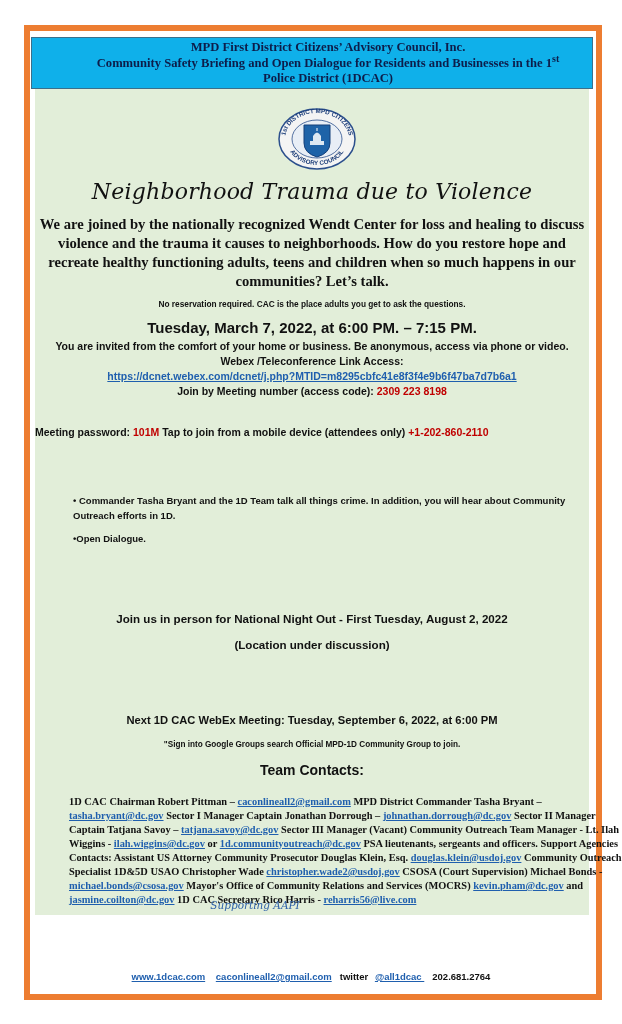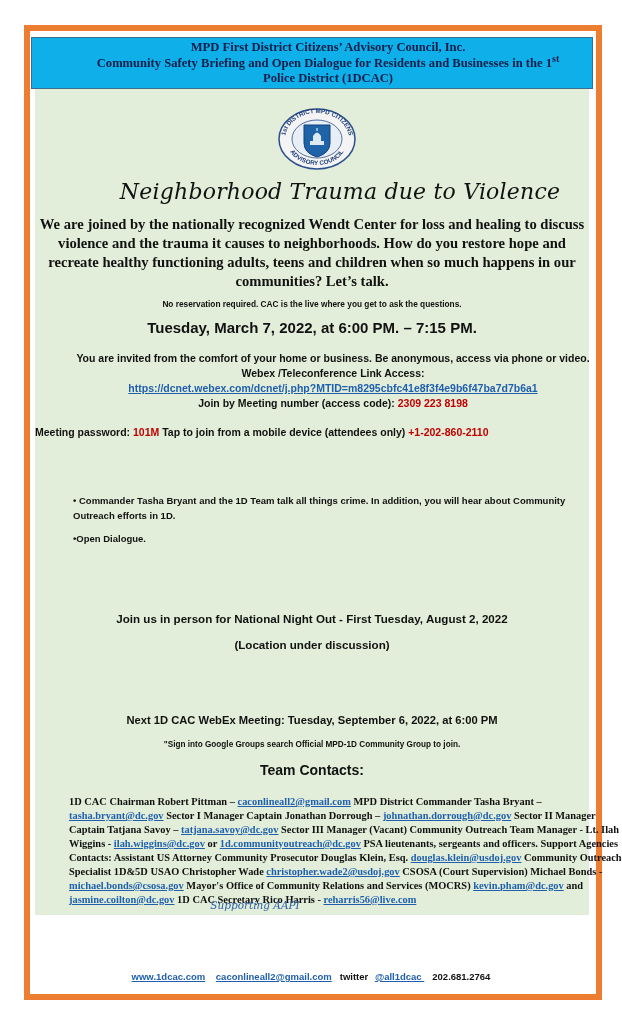--- a/index.html
+++ b/index.html
@@ -9,27 +9,27 @@
            border: 6px solid #ed7d31; background: #ffffff; }
   .header { position: absolute; left: 1px; top: 6px; width: 562px; height: 52px;
             background: #0fb0ea; border: 1px solid #3b6f8a; box-sizing: border-box;
             text-align: center; font-family: "Liberation Serif", serif; font-weight: bold;
             color: #0d1d4a; font-size: 12.6px; line-height: 15.5px; padding-top: 2px; padding-left: 32px; }
   .header sup { font-size: 10px; line-height: 0; vertical-align: 5px; }
   .panel { position: absolute; left: 5px; top: 58px; width: 554px; height: 826px;
            background: #e2eed9; }
   .logo { position: absolute; left: 242px; top: 18px; width: 80px; height: 64px; }
   .title { position: absolute; left: 0; top: 90px; width: 554px; text-align: center;
-           font-family: "DejaVu Serif", serif; font-style: italic; font-size: 22px; color: #111; letter-spacing: 0.2px; margin-left: 28px; }
+           font-family: "DejaVu Serif", serif; font-style: italic; font-size: 22px; color: #111; letter-spacing: 0.2px; }
   .intro { position: absolute; left: 4px; top: 126px; width: 546px; text-align: center;
            font-family: "Liberation Serif", serif; font-weight: bold; font-size: 14.6px; line-height: 19px; }
   .small { position: absolute; left: 0; width: 554px; text-align: center; font-weight: bold; }
   .noreserve { top: 210px; font-size: 8.3px; }
   .date { top: 230px; font-size: 15px; }
-  .invite { top: 262px; font-size: 10.5px; line-height: 15px; padding-left: 21px; }
+  .invite { top: 250px; font-size: 10.5px; line-height: 15px; }
   .invite a, .link { color: #1f5fae; text-decoration: underline; }
   .red { color: #c00000; }
   .password { position: absolute; left: 0; top: 337px; width: 554px; font-weight: bold; font-size: 10.5px; }
   .bullets { position: absolute; left: 38px; top: 404px; width: 510px; font-weight: bold; font-size: 9.5px; line-height: 15px; }
   .bullets p { margin: 0 0 8px 0; }
   .nno { top: 523px; font-size: 11.6px; }
   .loc { top: 549px; font-size: 11.6px; }
   .next { top: 625px; font-size: 11.2px; }
   .signin { top: 651px; font-size: 8.2px; }
   .contacts-title { top: 673px; font-size: 14px; }
@@ -61,21 +61,21 @@
       <rect x="39.5" y="21" width="1" height="3" fill="#ffffff"></rect>
       <path id="ringTop" d="M8 32 A32 26 0 0 1 72 32" fill="none"></path>
       <path id="ringBot" d="M10 34 A30 24 0 0 0 70 34" fill="none"></path>
       <text font-size="6.2" font-weight="bold" fill="#1e3f7a" font-family="Liberation Sans, sans-serif"><textPath href="#ringTop" startOffset="50%" text-anchor="middle">1st DISTRICT MPD CITIZENS</textPath></text>
       <text font-size="6.2" font-weight="bold" fill="#1e3f7a" font-family="Liberation Sans, sans-serif"><textPath href="#ringBot" startOffset="50%" text-anchor="middle">ADVISORY COUNCIL</textPath></text>
     </svg>
 
     <div class="title">Neighborhood Trauma due to Violence</div>
     <div class="intro">We are joined by the nationally recognized Wendt Center for loss and healing to discuss violence and the trauma it causes to neighborhoods.  How do you restore hope and recreate healthy functioning adults, teens and children when so much happens in our communities?  Let’s talk.</div>
 
-    <div class="small noreserve">No reservation required.  CAC is the live where you get to ask the questions.</div>
+    <div class="small noreserve">No reservation required.  CAC is the place adults you get to ask the questions.</div>
     <div class="small date">Tuesday, March 7, 2022, at 6:00 PM. – 7:15 PM.</div>
 
     <div class="small invite">
       <div>You are invited from the comfort of your home or business. Be anonymous, access via phone or video.</div>
       <div>Webex /Teleconference Link Access:</div>
       <div><a>https://dcnet.webex.com/dcnet/j.php?MTID=m8295cbfc41e8f3f4e9b6f47ba7d7b6a1</a></div>
       <div><span>Join by Meeting number (access code): </span><span class="red">2309 223 8198</span></div>
     </div>
 
     <div class="password">

